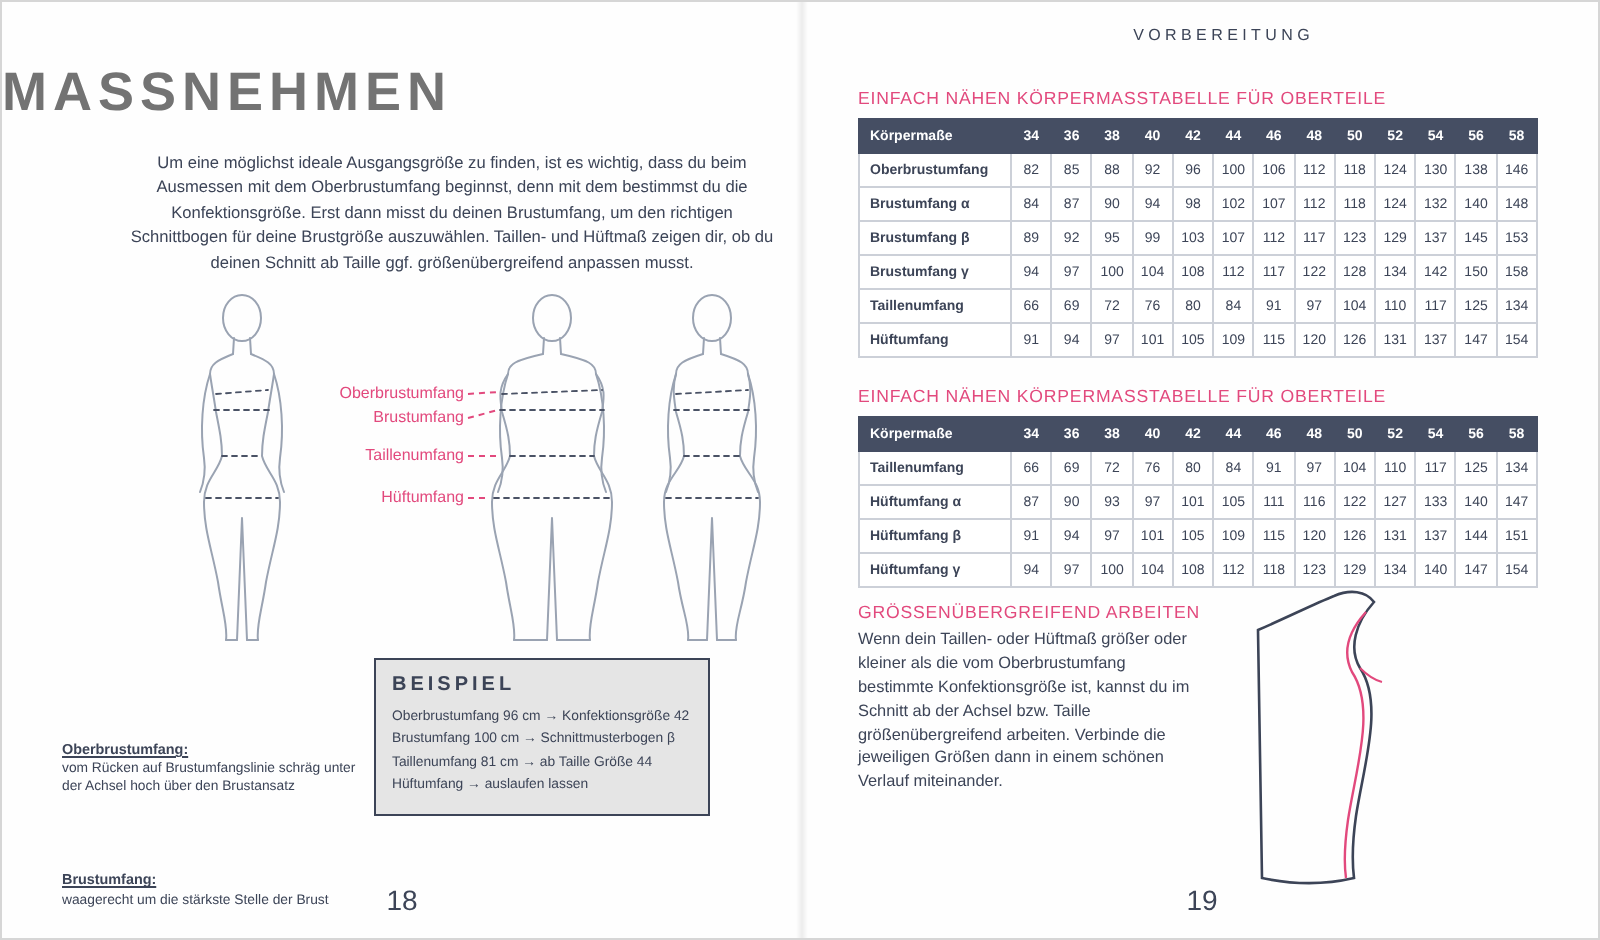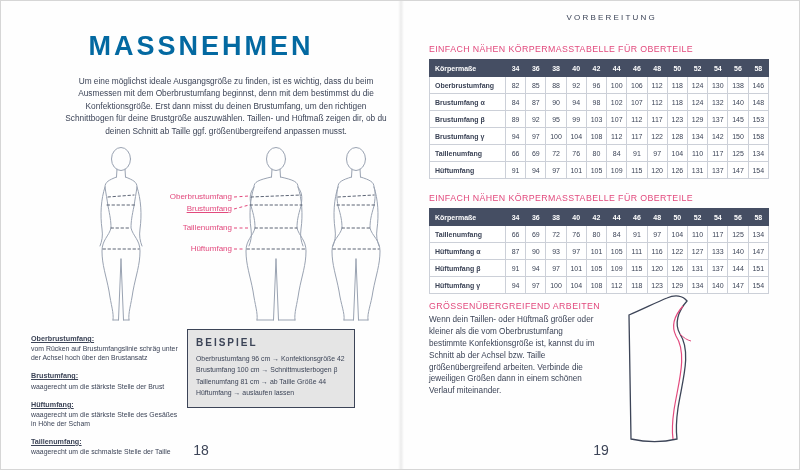--- a/index.html
+++ b/index.html
@@ -3,30 +3,30 @@
 <meta charset="utf-8">
 <style>
   * { margin:0; padding:0; box-sizing:border-box; }
   html,body { background:#e9e9e9; }
   body { font-family:"Liberation Sans", sans-serif; color:#3c4457; }
   .spread { position:relative; width:800px; height:470px; background:#fefefe; border:1px solid #d6d6d6; overflow:hidden; }
   .gutter { position:absolute; left:397px; top:0; width:6px; height:100%;
             background:linear-gradient(90deg, rgba(0,0,0,0) 0%, rgba(0,0,0,0.07) 50%, rgba(0,0,0,0) 100%); }
 
   
-  .page-title { position:absolute; left:0; top:30px; width:400px; text-align:center;
-                font-size:27px; font-weight:bold; letter-spacing:3px; color:#0369a1; }
+  .page-title { position:absolute; left:0; top:30px; width:400px; text-align:left;
+                font-size:27px; font-weight:bold; letter-spacing:3px; color:#737373; }
   .intro { position:absolute; left:44px; top:74px; width:326px; text-align:center;
            font-size:8.3px; line-height:1.5; color:#3c4457;margin-left:18px; }
   .figures { position:absolute; left:25px; top:140px; width:370px; height:182px; }
   .figures svg { position:absolute; left:0; top:0; }
   .measure-label { position:absolute; width:88px; text-align:right; font-size:8px;
                    color:#e2497d; line-height:10px; }
   .defs { position:absolute; left:30px; top:333px; width:152px; font-size:6.9px; line-height:1.3; }
-  .def { margin-bottom:8px; }
+  .def { margin-bottom:8px;margin-top:36px; }
   .def .term { display:block; font-weight:bold; text-decoration:underline; margin-bottom:2px; font-size:7.2px; }
   .beispiel { position:absolute; left:186px; top:328px; width:168px; border:1.5px solid #3c4457;
               background:#e5e5e5; padding:7px 8px 8px 8px; }
   .beispiel .b-title { font-weight:bold; font-size:10px; letter-spacing:2px; margin-bottom:5px; }
   .beispiel .b-line { font-size:6.9px; line-height:1.65; }
   .page-num { position:absolute; top:441px; width:400px; text-align:center; font-size:14px; }
   .page-num.left { left:0; } .page-num.right { left:400px; }
 
   
   .running-head { position:absolute; left:428px; top:12px; width:228px; text-align:right;
@@ -136,21 +136,21 @@
             </g>
           </g>
           <g stroke="#e2497d" stroke-width="1" stroke-dasharray="3 2.5" fill="none">
             <line x1="208" y1="56" x2="223" y2="55"></line>
             <line x1="208" y1="68" x2="223" y2="64"></line>
             <line x1="208" y1="87" x2="223" y2="87"></line>
             <line x1="208" y1="108" x2="219" y2="108"></line>
           </g>
         </svg>
       <div class="measure-label" style="left:118px; top:51px;">Oberbrustumfang</div>
-      <div class="measure-label" style="left:118px; top:63px;text-decoration:underline;">Brustumfang</div>
+      <div class="measure-label" style="left:118px; top:63px;">Brustumfang</div>
       <div class="measure-label" style="left:118px; top:82px;">Taillenumfang</div>
       <div class="measure-label" style="left:118px; top:103px;">Hüftumfang</div>
     </div>
 
     <div class="defs">
       <div class="def">
         <span class="term">Oberbrustumfang:</span>
         <span>vom Rücken auf Brustumfangslinie schräg unter der Achsel hoch über den Brustansatz</span>
       </div>
       <div class="def">

